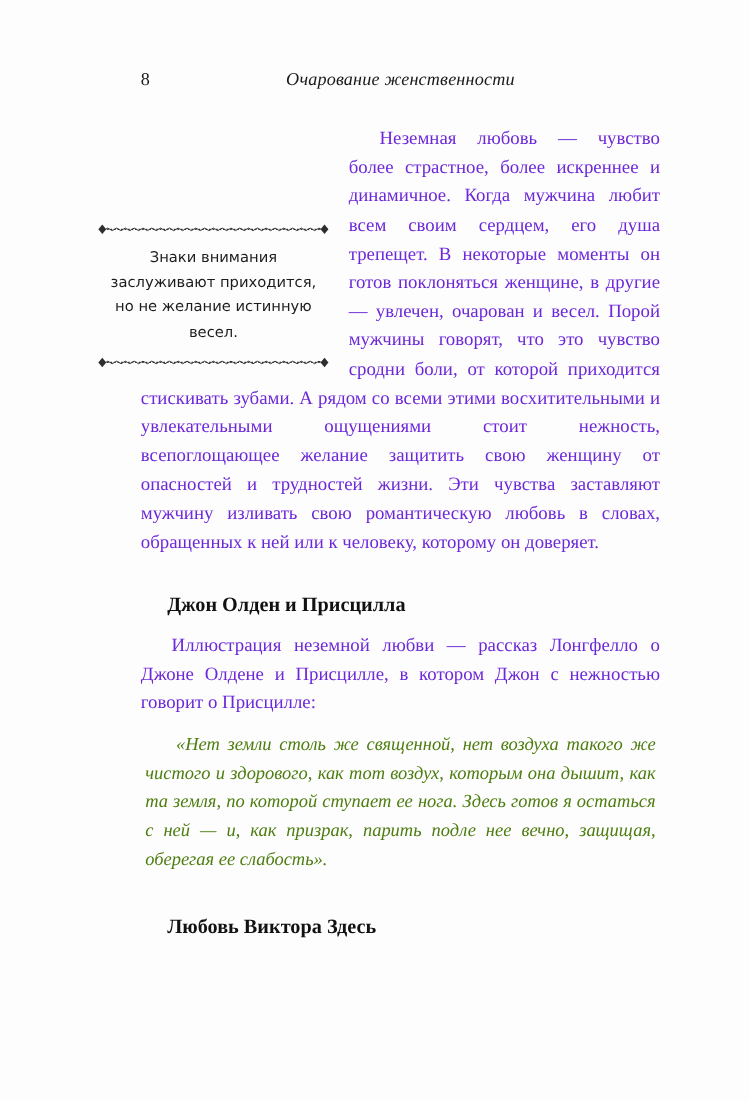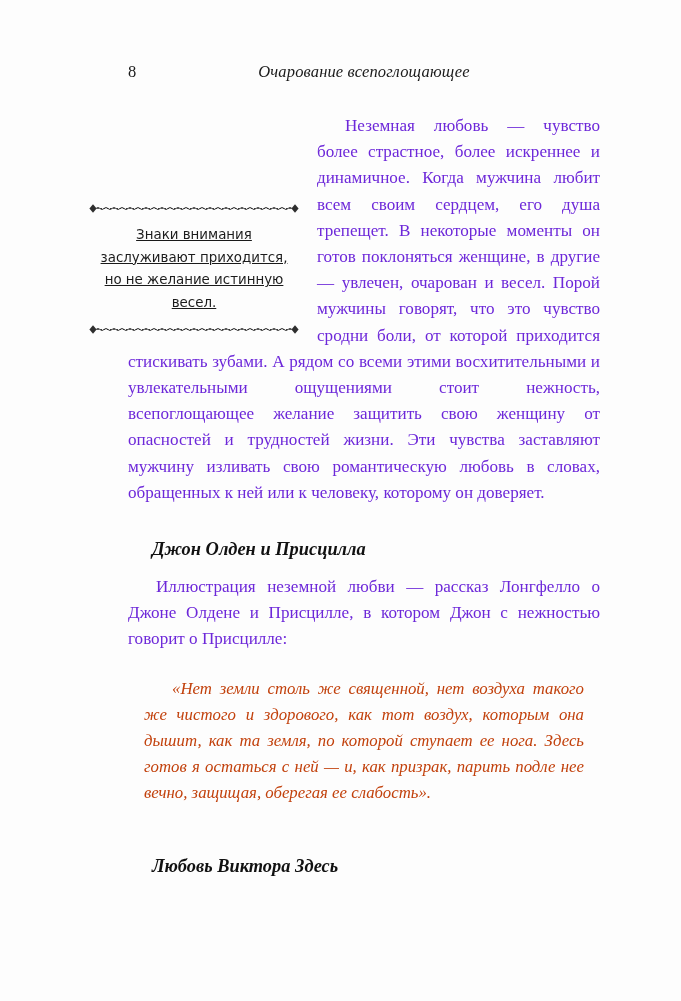--- a/index.html
+++ b/index.html
@@ -66,32 +66,31 @@
     font-size: 17.1px;
     line-height: 26.2px;
     text-align: justify;
     text-justify: inter-word;
     hyphens: manual;
     color: #6d28d9;
   }
   p.body.indent { text-indent: 28px; }
 
   p.quote {
-    margin: 16px;
+    margin: 4px;
     font-style: italic;
     font-size: 16.8px;
     line-height: 26.2px;
     text-align: justify;
-    color: #c2410c;
+    color: #4d7c0f;
   }
   p.quote.indent { text-indent: 28px; }
 
   h2.section {
     margin: 0;
-    font-style: italic;
     font-weight: bold;
     font-size: 18.4px;
     line-height: 26px;
     text-align: left;
     text-indent: 24px;
     color: #111;
   }
 
   .gap-before-heading { height: 30px; }
   .gap-after-heading  { height: 12px; }
@@ -101,21 +100,20 @@
   
   .pullquote {
     float: left;
     width: 212px;
     margin: 0;
     margin-left: -40px;
     margin-right: 17px;
     margin-top: 89px;
     margin-bottom: 6px;
     shape-margin: 8px;
-    text-decoration: underline;
   }
   .pullquote-rule {
     position: relative;
     height: 13px;
     width: 212px;
   }
   .pullquote-rule svg {
     display: block;
     width: 212px;
     height: 13px;
@@ -131,21 +129,21 @@
 
   .clear { clear: both; }
 </style>
 </head>
 <body>
 
 <div class="page">
 
   <div class="running-head">
     <span class="folio">8</span>
-    <span class="head-title">Очарование всепоглощающее</span>
+    <span class="head-title">Очарование женственности</span>
   </div>
 
   <div class="column">
 
     <aside class="pullquote">
       <div class="pullquote-rule">
         <svg viewBox="0 0 212 13" preserveAspectRatio="none" aria-hidden="true">
           <path d="M6,6.5 L206,6.5" stroke="#3a3a3a" stroke-width="1.1" fill="none" stroke-dasharray="1.6 1.6"></path>
           <path d="M8,6.5 Q10,4.2 12,6.5 T16,6.5 T20,6.5 T24,6.5 T28,6.5 T32,6.5 T36,6.5 T40,6.5 T44,6.5 T48,6.5 T52,6.5 T56,6.5 T60,6.5 T64,6.5 T68,6.5 T72,6.5 T76,6.5 T80,6.5 T84,6.5 T88,6.5 T92,6.5 T96,6.5 T100,6.5 T104,6.5 T108,6.5 T112,6.5 T116,6.5 T120,6.5 T124,6.5 T128,6.5 T132,6.5 T136,6.5 T140,6.5 T144,6.5 T148,6.5 T152,6.5 T156,6.5 T160,6.5 T164,6.5 T168,6.5 T172,6.5 T176,6.5 T180,6.5 T184,6.5 T188,6.5 T192,6.5 T196,6.5 T200,6.5 T204,6.5" stroke="#2e2e2e" stroke-width="0.9" fill="none"></path>
           <path d="M5,2.2 L8.6,6.5 L5,10.8 L1.4,6.5 Z" fill="#2e2e2e"></path>

